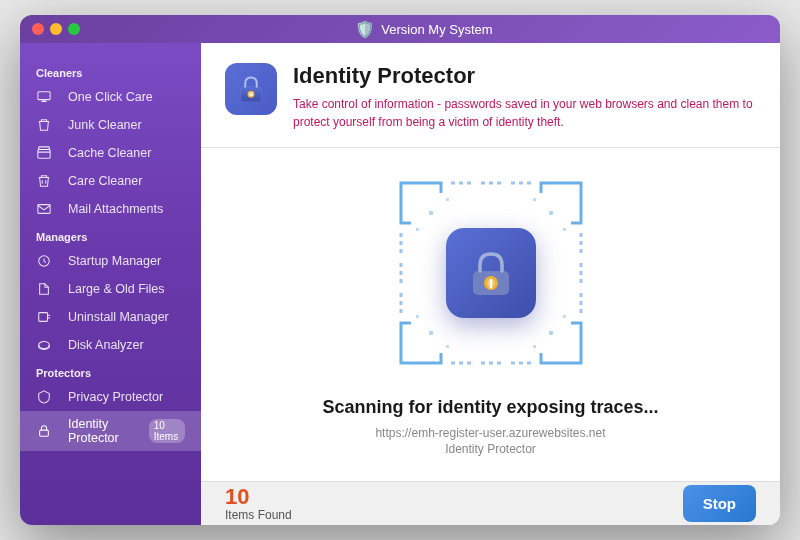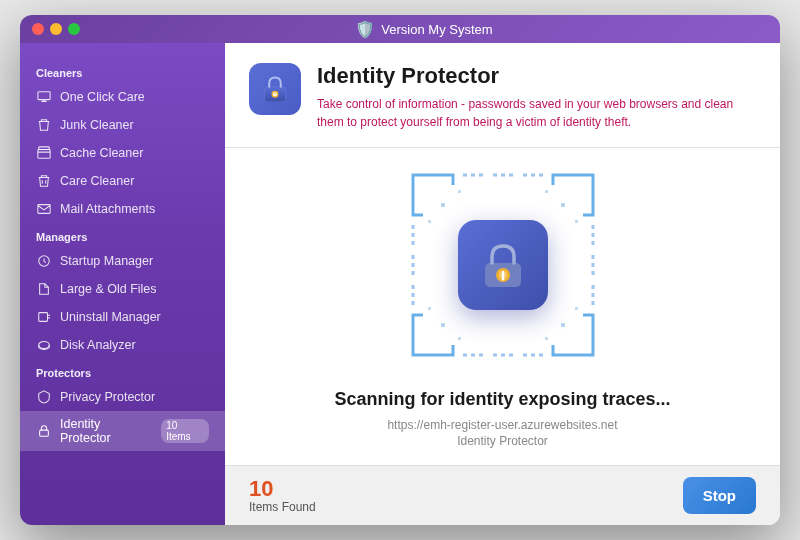--- a/index.html
+++ b/index.html
@@ -54,38 +54,38 @@
       font-size: 13px;
       font-weight: 500;
     }
     .main-content {
       display: flex;
       flex: 1;
       overflow: hidden;
     }
     
     .sidebar {
-      width: 205px;
+      width: 181px;
       background: linear-gradient(180deg, #7b4bc4 0%, #6b3aad 40%, #5c2f99 100%);
       display: flex;
       flex-direction: column;
       padding: 16px 0 16px 0;
       flex-shrink: 0;
     }
     .sidebar-section-label {
       color: rgba(255,255,255,0.9);
       font-size: 11px;
       font-weight: 700;
       padding: 8px 16px 4px 16px;
       text-transform: none;
     }
     .sidebar-item {
       display: flex;
       align-items: center;
-      gap: 8px;
+      gap: 16px;
       padding: 6px 16px;
       color: rgba(255,255,255,0.85);
       font-size: 12.5px;
       cursor: pointer;
       border-radius: 0;
       position: relative;
     }
     .sidebar-item.active {
       background: rgba(255,255,255,0.2);
       color: white;
@@ -216,21 +216,21 @@
       font-size: 12px;
       color: #888;
       margin-bottom: 2px;
     }
     .scan-subtitle {
       font-size: 12px;
       color: #888;
     }
     
     .bottom-bar {
-      height: 60px;
+      height: 44px;
       background: #f0f0f0;
       border-top: 1px solid #ddd;
       display: flex;
       align-items: center;
       padding: 0 24px;
     }
     .items-found {
       display: flex;
       flex-direction: column;
     }

